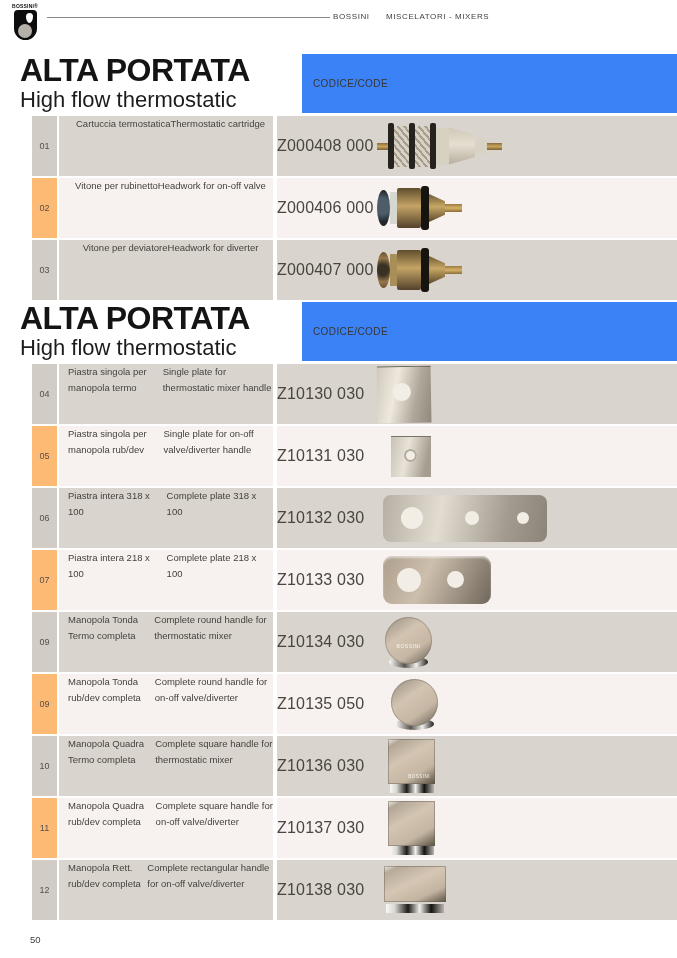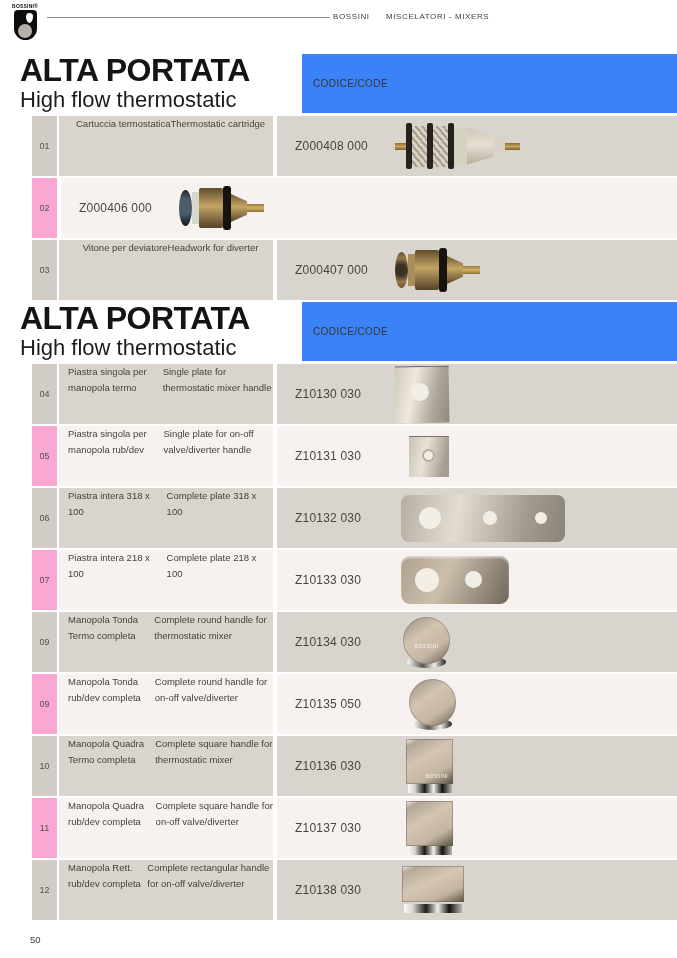--- a/index.html
+++ b/index.html
@@ -24,24 +24,24 @@
   .title-sub{font-size:22px;font-weight:400;color:#1c1c1c;line-height:1.15}
   .code-band{flex:1;margin-left:4px;background:#3b82f6;display:flex;align-items:center;padding-left:11px}
   .code-band-label{font-size:10px;letter-spacing:.4px;color:#393530}
   
   .row{display:flex;height:60px;margin:0 0 2px 32px}
   .cell-num{width:25px;display:flex;align-items:center;justify-content:center;font-size:9px;color:#53504b}
   .cell-desc{width:214px;margin-left:2px;display:flex;flex-direction:row;justify-content:center;padding-left:9px;box-sizing:border-box}
   .cell-code{flex:1;margin-left:4px;display:flex;align-items:center}
   .row.dark .cell-num{background:#d1ccc5}
   .row.dark .cell-desc,.row.dark .cell-code{background:#d9d5ce}
-  .row.light .cell-num{background:#f9a8d4}
+  .row.light .cell-num{background:#fdba74}
   .row.light .cell-desc,.row.light .cell-code{background:#f7f2f0}
   .desc-it,.desc-en{font-size:9.5px;color:#45423d;line-height:1.65}
-  .code{width:100px;padding-left:18px;font-size:12px;color:#49453f;letter-spacing:.2px;flex-shrink:0}
+  .code{width:100px;padding-left:0;font-size:16px;color:#49453f;letter-spacing:.2px;flex-shrink:0}
   .img-wrap{position:relative;display:flex;align-items:center}
   
   .cart,.hw{display:flex;align-items:center}
   .cart i,.hw i{display:block;flex-shrink:0}
   .cp-l{width:11px;height:7px;background:linear-gradient(#8a6d3a,#caa45c,#7a5f33)}
   .cp-r{width:15px;height:7px;background:linear-gradient(#8a6d3a,#caa45c,#7a5f33)}
   .cr{width:6px;height:46px;background:#26221d;border-radius:2px}
   .cm{width:15px;height:41px;background:repeating-linear-gradient(50deg,#d8d1c4 0 3px,#a59d8f 3px 5px)}
   .cc{width:13px;height:37px;background:#d7d1c2}
   .cn{width:26px;height:37px;background:linear-gradient(#cfc9ba,#e6dfd1 45%,#b5ae9e);clip-path:polygon(0 0,100% 20%,100% 80%,0 100%)}
@@ -123,20 +123,24 @@
           <i class="cn"></i>
           <i class="ct"></i>
           <i class="cp-r"></i>
         </div>
     </div>
   </div>
 </div>
 
 <div class="row light">
   <div class="cell-num">02</div>
+  <div class="cell-desc">
+    <div class="desc-it">Vitone per rubinetto</div>
+    <div class="desc-en">Headwork for on-off valve</div>
+  </div>
   <div class="cell-code">
     <div class="code">Z000406 000</div>
     <div class="img-wrap">
       <div class="hw hw-a">
           <i class="hc"></i>
           <i class="hb"></i>
           <i class="hbody"></i>
           <i class="hr"></i>
           <i class="hcone"></i>
           <i class="hstem"></i>

